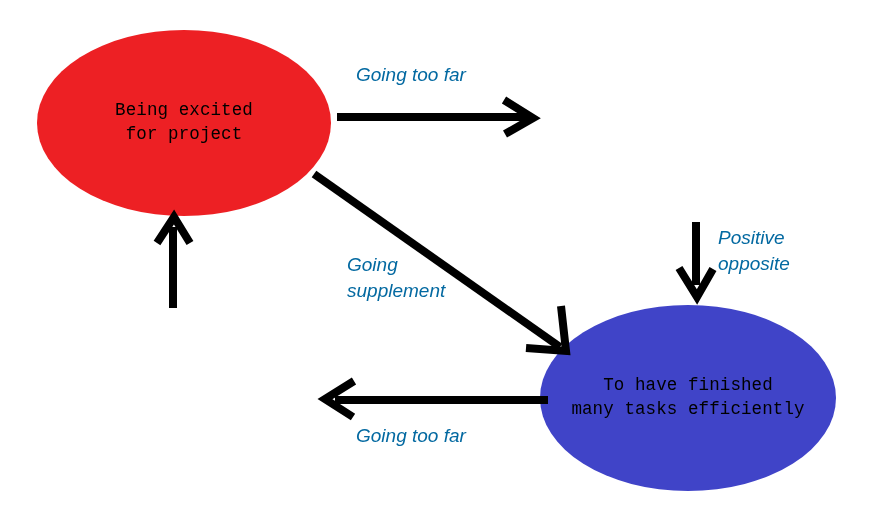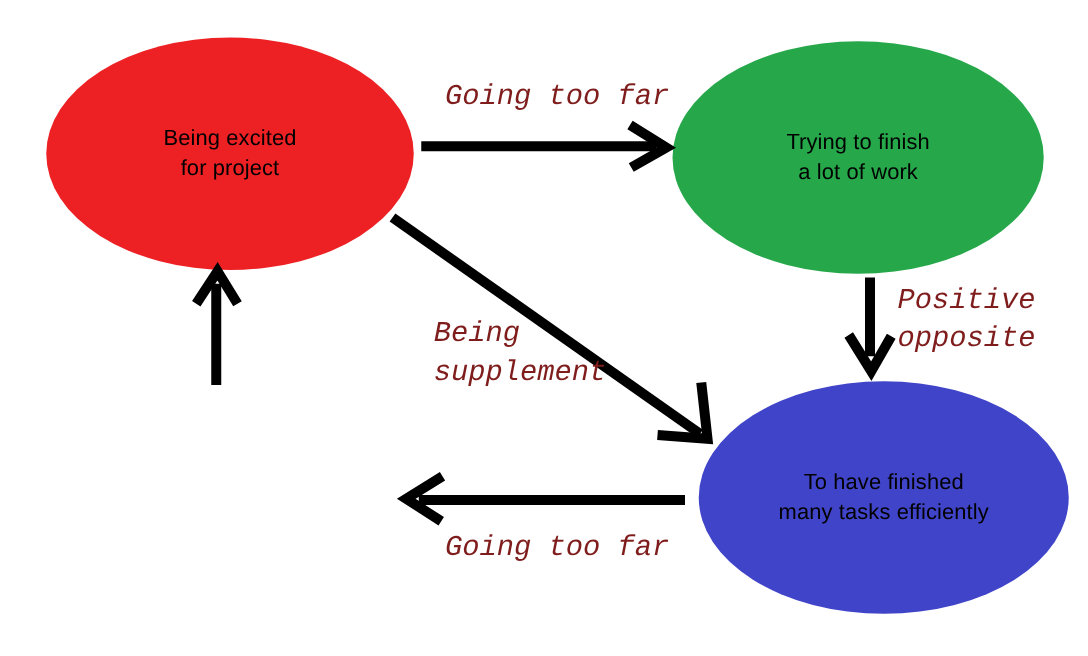--- a/index.html
+++ b/index.html
@@ -21,68 +21,65 @@
     align-items: center;
     justify-content: center;
     border-radius: 50%;
     text-align: center;
     color: #000000;
     font-size: 17.5px;
     line-height: 1.35;
     font-weight: 400;
     letter-spacing: 0.1px;
     z-index: 2;
+    font-family: Liberation Mono, monospace;
   }
   .node .label {
     padding: 0 14px;
     white-space: pre-line;
   }
   #node-red   { left: 37px;  top: 30px;  width: 294px; height: 186px; background: #ED2024; }
   #node-green { left: 538px; top: 33px;  width: 297px; height: 186px; background: #26A84A; }
   #node-yellow{ left: 26px;  top: 315px; width: 290px; height: 186px; background: #FDE900; }
-  #node-blue  { left: 559px; top: 305px; width: 296px; height: 186px; background: #4044C8; }
+  #node-blue  { left: 540px; top: 305px; width: 296px; height: 186px; background: #4044C8; }
 
   svg#edges {
     position: absolute;
     left: 0; top: 0;
     width: 870px;
     height: 525px;
     z-index: 3;
     pointer-events: none;
   }
   .edge-label {
     position: absolute;
-    color: #7f1d1d;
-    font-family: Liberation Mono, monospace;
+    color: #0369a1;
+    font-family: Liberation Sans, sans-serif;
     font-style: italic;
-    font-size: 23px;
+    font-size: 19px;
     line-height: 1.35;
     white-space: pre-line;
     z-index: 4;
   }
   #lbl-going-top   { left: 356px; top: 62px; }
   #lbl-positive    { left: 718px; top: 225px; }
   #lbl-experiences { left: 38px;  top: 243px; }
   #lbl-good        { left: 347px; top: 252px; }
   #lbl-going-bot   { left: 356px; top: 423px; }
 </style>
 </head>
 <body>
 
 <div id="canvas">
 
   <div class="node" id="node-red">
     <span class="label">Being excited
 for project</span>
   </div>
 
-  <div class="node" id="node-green">
-    <span class="label">Trying to finish
-a lot of work</span>
-  </div>
 
   <div class="node" id="node-blue">
     <span class="label">To have finished
 many tasks efficiently</span>
   </div>
 
 
   <svg id="edges" viewBox="0 0 870 525">
 
     <g>
@@ -108,16 +105,16 @@
     <g>
       <line x1="314" y1="174" x2="560" y2="347" stroke="#000000" stroke-width="8" stroke-linecap="butt"></line>
       <polyline points="561,306 566,351 526,348" fill="none" stroke="#000000" stroke-width="8" stroke-linecap="butt" stroke-linejoin="miter"></polyline>
     </g>
   </svg>
 
   <div class="edge-label" id="lbl-going-top">Going too far</div>
   <div class="edge-label" id="lbl-positive">Positive
 opposite</div>
   <div class="edge-label" id="lbl-going-bot">Going too far</div>
-  <div class="edge-label" id="lbl-good">Being
+  <div class="edge-label" id="lbl-good">Going
 supplement</div>
 
 </div>
 
 </body></html>

